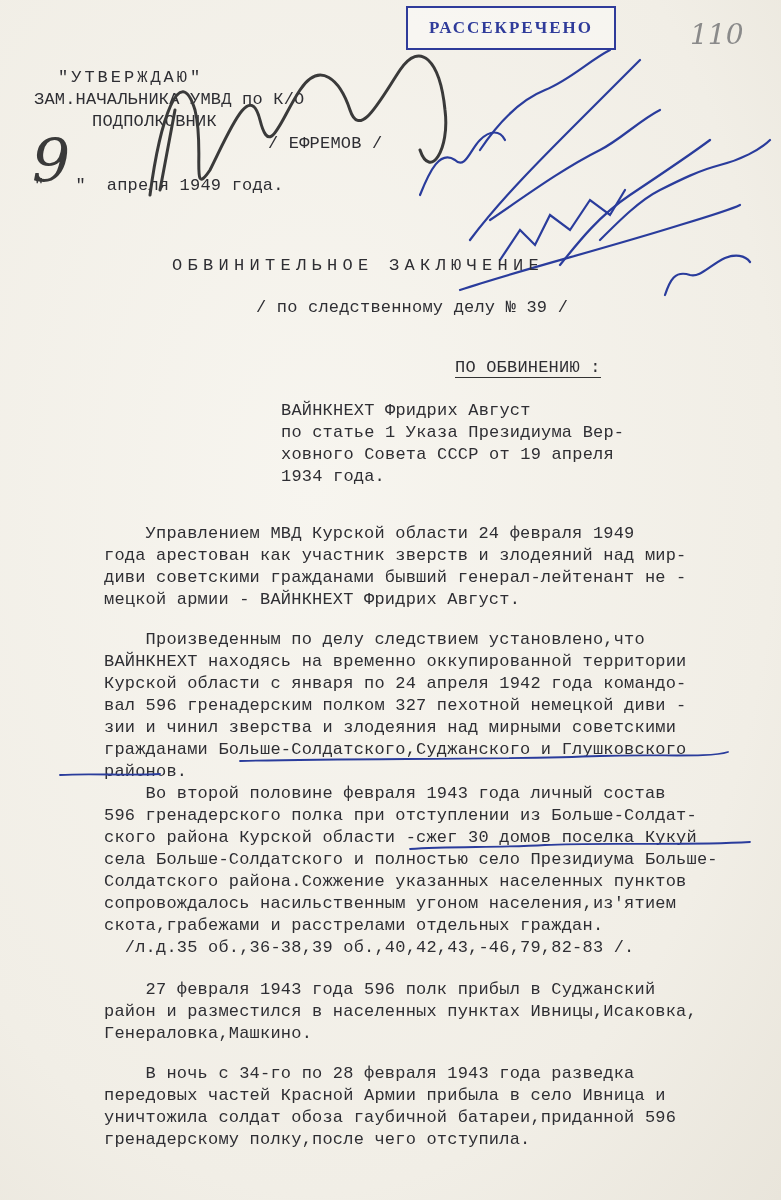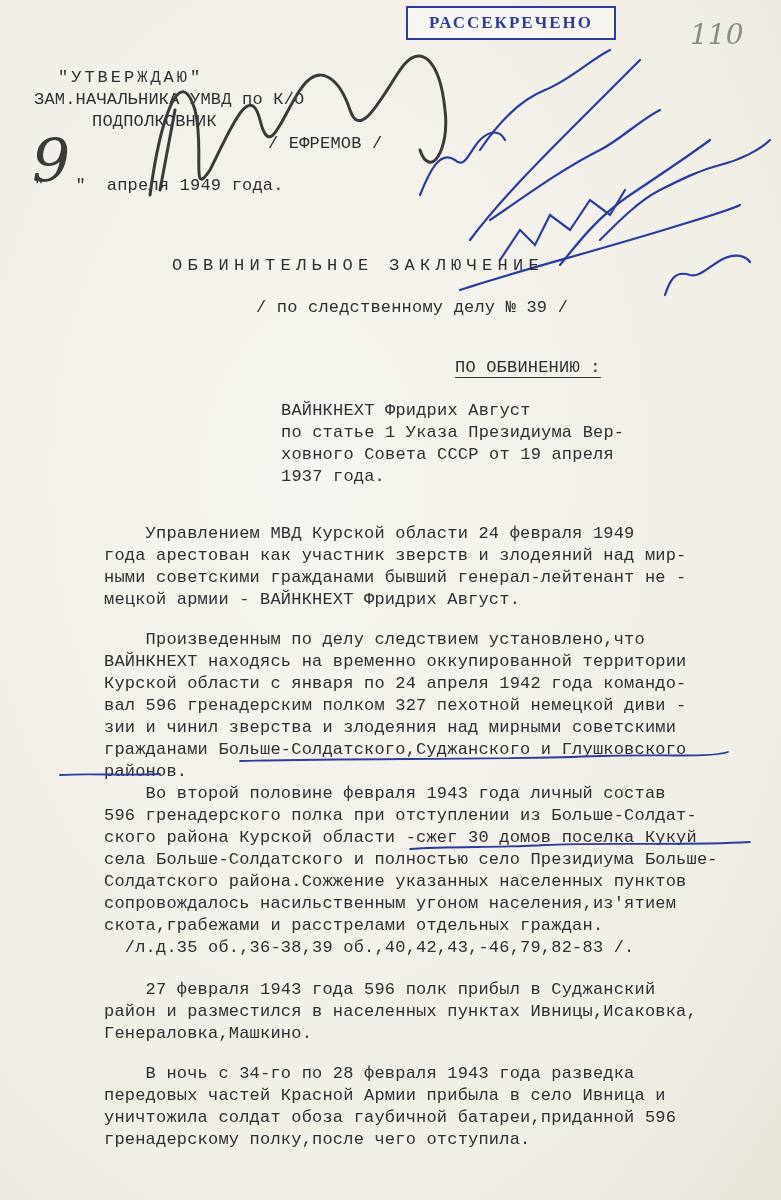--- a/index.html
+++ b/index.html
@@ -9,21 +9,21 @@
     position: relative;
     font-family: "Liberation Mono", "DejaVu Sans Mono", monospace;
     color: #2b2b2e;
   }
   .page {
     position: absolute; left: 0; top: 0; width: 781px; height: 1200px;
     background: radial-gradient(ellipse at 40% 40%, #f7f5ef 0%, #f1eee6 70%, #e9e5db 100%);
   }
   .t { position: absolute; white-space: pre; font-size: 17px; letter-spacing: 0.2px; color: #2e2e33; }
   .stamp {
-    position: absolute; left: 406px; top: 6px; width: 210px; height: 34px;
+    position: absolute; left: 406px; top: 6px; width: 210px; height: 44px;
     border: 2px solid #2f3b9a; color: #2f3b9a; box-sizing: border-box;
     display: flex; align-items: center; justify-content: center;
     font-family: "Liberation Serif", "DejaVu Serif", serif; font-weight: bold;
     font-size: 17px; letter-spacing: 2px; background: rgba(255,255,255,0.4);
   }
   .pagenum {
     position: absolute; left: 690px; top: 18px; font-family: "DejaVu Serif", serif;
     font-style: italic; font-size: 28px; color: #8a8a8a;
   }
   .hw { position: absolute; font-family: "DejaVu Serif", serif; font-style: italic; color: #2a3c9c; white-space: pre; }
@@ -64,25 +64,25 @@
   </svg>
 
   <div class="t" style="left:172px; top:256px; letter-spacing:5.3px;">ОБВИНИТЕЛЬНОЕ ЗАКЛЮЧЕНИЕ</div>
   <div class="t" style="left:256px; top:298px;">/ по следственному делу № 39 /</div>
 
   <div class="t underline" style="left:455px; top:358px;">ПО ОБВИНЕНИЮ :</div>
 
   <div class="t" style="left:281px; top:401px;">ВАЙНКНЕХТ Фридрих Август</div>
   <div class="t" style="left:281px; top:423px;">по статье 1 Указа Президиума Вер-</div>
   <div class="t" style="left:281px; top:445px;">ховного Совета СССР от 19 апреля</div>
-  <div class="t" style="left:281px; top:467px;">1937 года.</div>
+  <div class="t" style="left:281px; top:467px;">1934 года.</div>
 
   <div class="t" style="left:104px; top:524px;">    Управлением МВД Курской области 24 февраля 1949</div>
   <div class="t" style="left:104px; top:546px;">года арестован как участник зверств и злодеяний над мир-</div>
-  <div class="t" style="left:104px; top:568px;">ными советскими гражданами бывший генерал-лейтенант не -</div>
+  <div class="t" style="left:104px; top:568px;">диви советскими гражданами бывший генерал-лейтенант не -</div>
   <div class="t" style="left:104px; top:590px;">мецкой армии - ВАЙНКНЕХТ Фридрих Август.</div>
 
   <div class="t" style="left:104px; top:630px;">    Произведенным по делу следствием установлено,что</div>
   <div class="t" style="left:104px; top:652px;">ВАЙНКНЕХТ находясь на временно оккупированной территории</div>
   <div class="t" style="left:104px; top:674px;">Курской области с января по 24 апреля 1942 года командо-</div>
   <div class="t" style="left:104px; top:696px;">вал 596 гренадерским полком 327 пехотной немецкой диви -</div>
   <div class="t" style="left:104px; top:718px;">зии и чинил зверства и злодеяния над мирными советскими</div>
   <div class="t" style="left:104px; top:740px;">гражданами Больше-Солдатского,Суджанского и Глушковского</div>
   <div class="t" style="left:104px; top:762px;">районов.</div>
 

